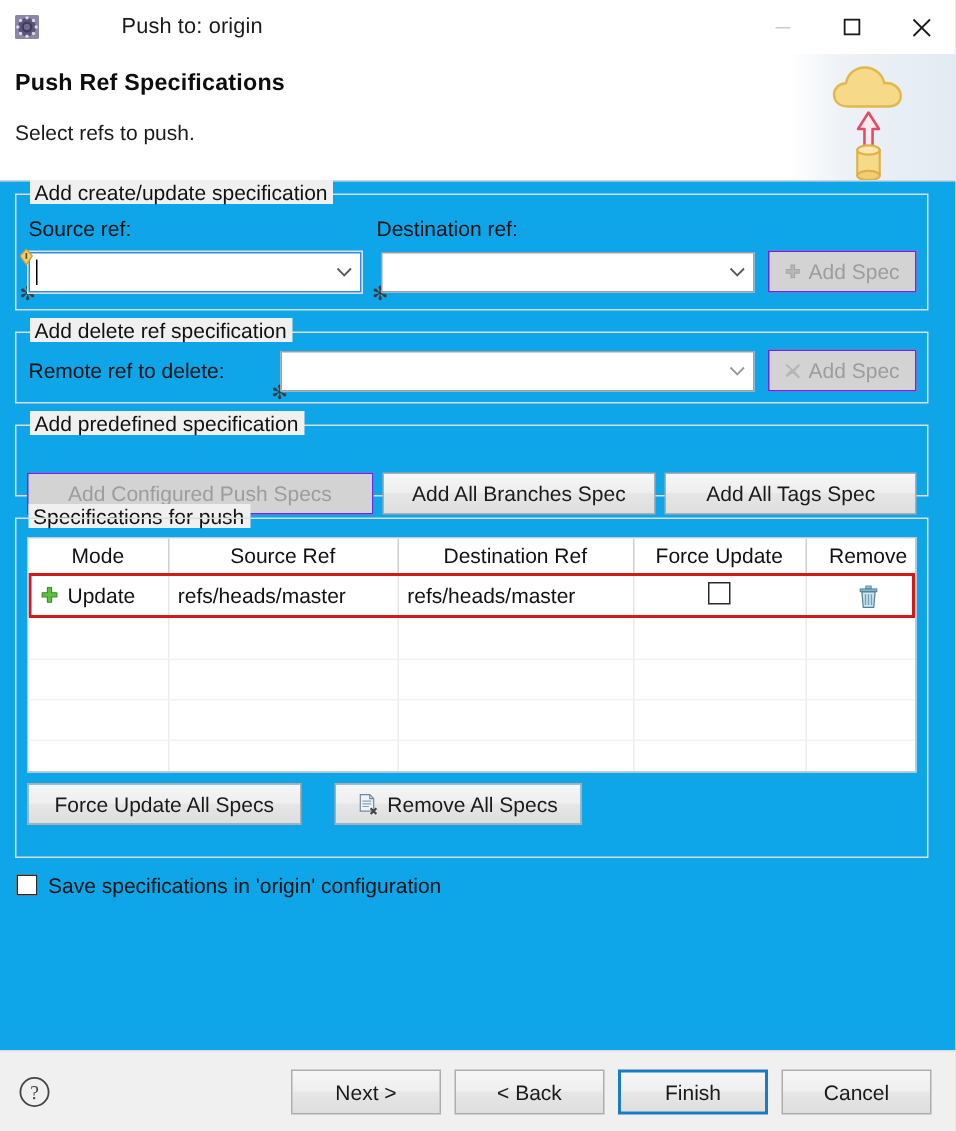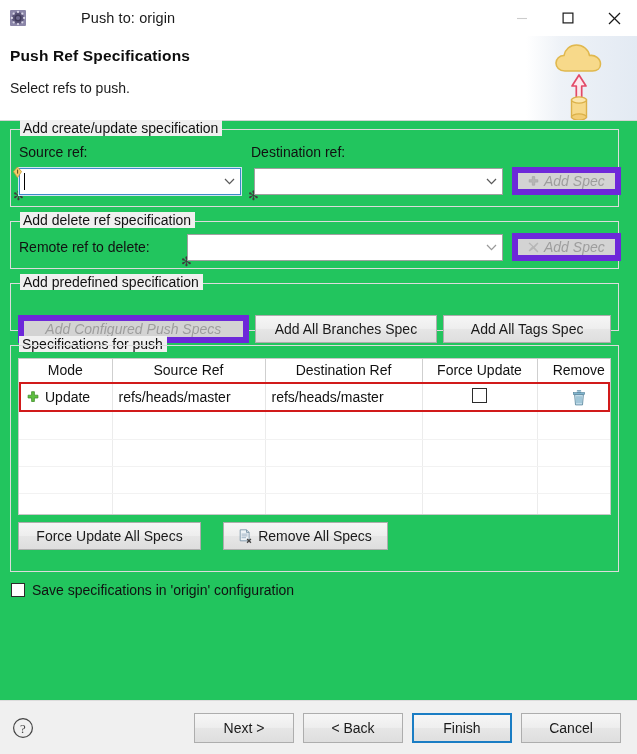--- a/index.html
+++ b/index.html
@@ -84,21 +84,21 @@
   }
   .header-art {
     position: absolute;
     right: 21px; top: 0px;
     width: 74px; height: 84px;
   }
 
   
   .body {
     flex: 1 1 auto;
-    background: #22c55e;
+    background: #0ea5e9;
     padding: 8px 18px 0 10px;
     position: relative;
   }
 
   
   .group {
     border: 1px solid #dcdcdc;
     background: transparent;
     position: relative;
     margin-bottom: 10px;
@@ -181,23 +181,22 @@
     font-family: "Liberation Sans", sans-serif;
     display: inline-flex;
     align-items: center;
     justify-content: center;
     gap: 5px;
     padding: 0 10px;
     white-space: nowrap;
   }
   .btn.disabled {
     background: #d3d3d3;
-    border: 6px solid #6d28d9;
+    border: 1px solid #6d28d9;
     color: #9d9d9d;
-    font-style: italic;
   }
   .btn.default-btn {
     border: 2px solid #1a7dc4;
     background: linear-gradient(to bottom, #f6f6f6 0%, #efefef 48%, #e7e7e7 50%, #dfdfdf 100%);
   }
 
   
   .table-wrap {
     border: 1px solid #c8c8c8;
     background: #ffffff;

